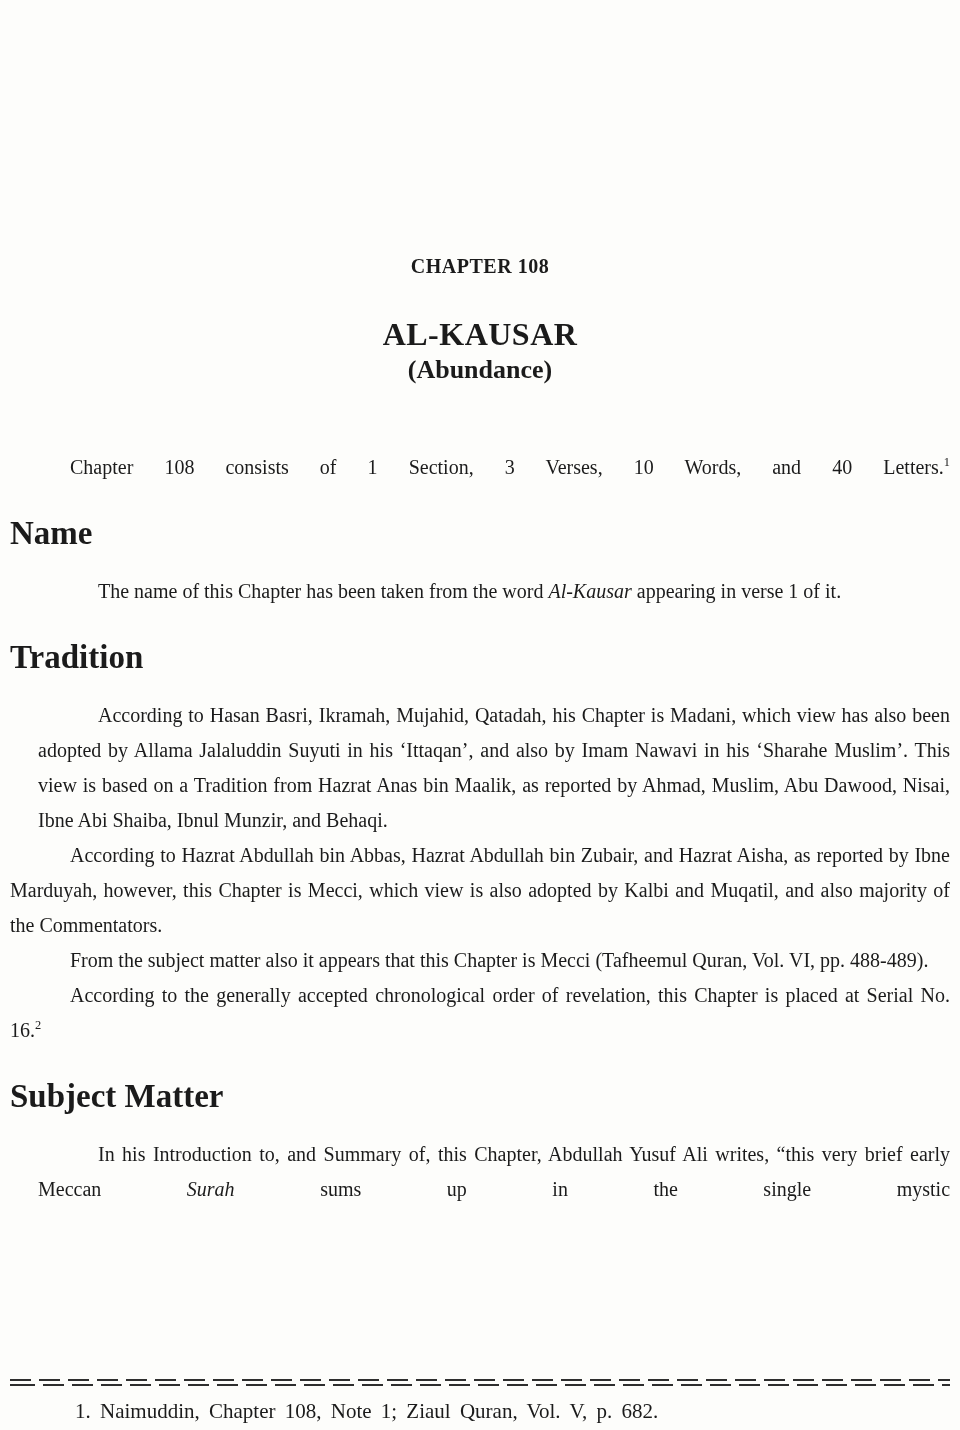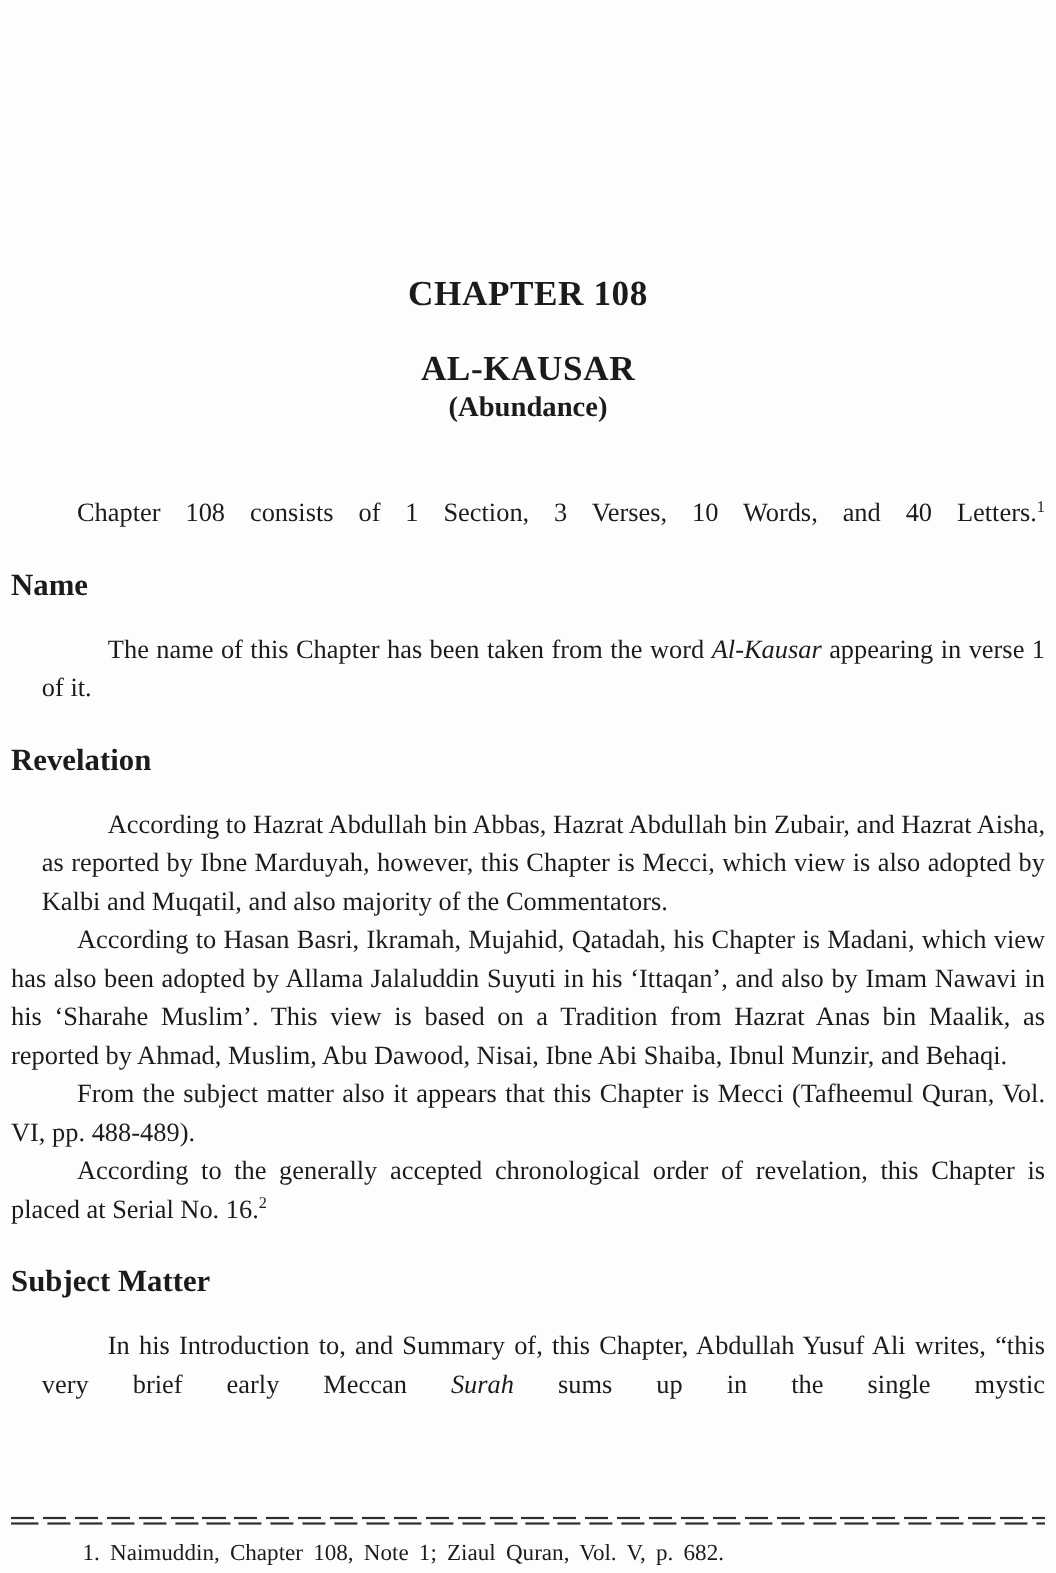--- a/index.html
+++ b/index.html
@@ -11,49 +11,49 @@
     background: #fdfdfb;
     color: #1b1b1b;
     font-family: "Liberation Serif", "DejaVu Serif", serif;
     box-sizing: border-box;
     padding: 0 10px;
     overflow: hidden;
   }
   .chapter-head { text-align: center; padding-top: 250px; }
   .chapter-label {
     font-weight: bold;
-    font-size: 32px;
+    font-size: 20px;
     line-height: 32px;
     letter-spacing: 0.5px;
   }
   .chapter-title {
     margin: 34px 0 0 0;
     font-weight: bold;
     font-size: 32px;
     line-height: 36px;
     letter-spacing: 0.5px;
   }
   .chapter-subtitle {
     font-weight: bold;
     font-size: 26px;
     line-height: 36px;
   }
   .para {
     margin: 0;
-    font-size: 24px;
+    font-size: 20px;
     line-height: 35px;
     text-align: justify;
     text-indent: 60px;
   }
   .justify-last { text-align-last: justify; }
   .intro { margin-top: 62px; }
   h2.section-heading {
     margin: 32px 0 0 0;
     font-weight: bold;
-    font-size: 28px;
+    font-size: 33px;
     line-height: 32px;
   }
   .section-heading + .para { margin-top: 25px; margin-left: 28px; }
   .it { font-style: italic; }
   sup { font-size: 0.62em; line-height: 0; vertical-align: super; }
   .footnotes {
     position: absolute;
     left: 10px;
     right: 10px;
     bottom: 4px;
@@ -89,23 +89,23 @@
   </header>
 
   <p class="para intro justify-last"><span>Chapter 108 consists of 1 Section, 3 Verses, 10 Words, and 40 Letters.</span><sup>1</sup></p>
 
   <section>
     <h2 class="section-heading">Name</h2>
     <p class="para"><span>The name of this Chapter has been taken from the word </span><span class="it">Al-Kausar</span><span> appearing in verse 1 of it.</span></p>
   </section>
 
   <section>
-    <h2 class="section-heading">Revelation</h2>
+    <h2 class="section-heading">Tradition</h2>
+    <p class="para"><span>According to Hasan Basri, Ikramah, Mujahid, Qatadah, his Chapter is Madani, which view has also been adopted by Allama Jalaluddin Suyuti in his ‘Ittaqan’, and also by Imam Nawavi in his ‘Sharahe Muslim’. This view is based on a Tradition from Hazrat Anas bin Maalik, as reported by Ahmad, Muslim, Abu Dawood, Nisai, Ibne Abi Shaiba, Ibnul Munzir, and Behaqi.</span></p>
     <p class="para"><span>According to Hazrat Abdullah bin Abbas, Hazrat Abdullah bin Zubair, and Hazrat Aisha, as reported by Ibne Marduyah, however, this Chapter is Mecci, which view is also adopted by Kalbi and Muqatil, and also majority of the Commentators.</span></p>
-    <p class="para"><span>According to Hasan Basri, Ikramah, Mujahid, Qatadah, his Chapter is Madani, which view has also been adopted by Allama Jalaluddin Suyuti in his ‘Ittaqan’, and also by Imam Nawavi in his ‘Sharahe Muslim’. This view is based on a Tradition from Hazrat Anas bin Maalik, as reported by Ahmad, Muslim, Abu Dawood, Nisai, Ibne Abi Shaiba, Ibnul Munzir, and Behaqi.</span></p>
     <p class="para"><span>From the subject matter also it appears that this Chapter is Mecci (Tafheemul Quran, Vol. VI, pp. 488-489).</span></p>
     <p class="para"><span>According to the generally accepted chronological order of revelation, this Chapter is placed at Serial No. 16.</span><sup>2</sup></p>
   </section>
 
   <section>
     <h2 class="section-heading">Subject Matter</h2>
     <p class="para justify-last"><span>In his Introduction to, and Summary of, this Chapter, Abdullah Yusuf Ali writes, “this very brief early Meccan </span><span class="it">Surah</span><span> sums up in the single mystic</span></p>
   </section>
 
   <footer class="footnotes">

